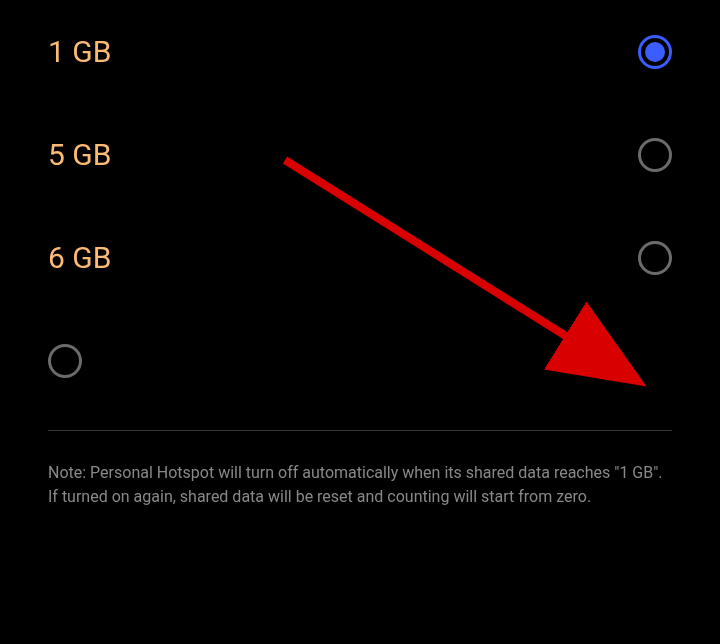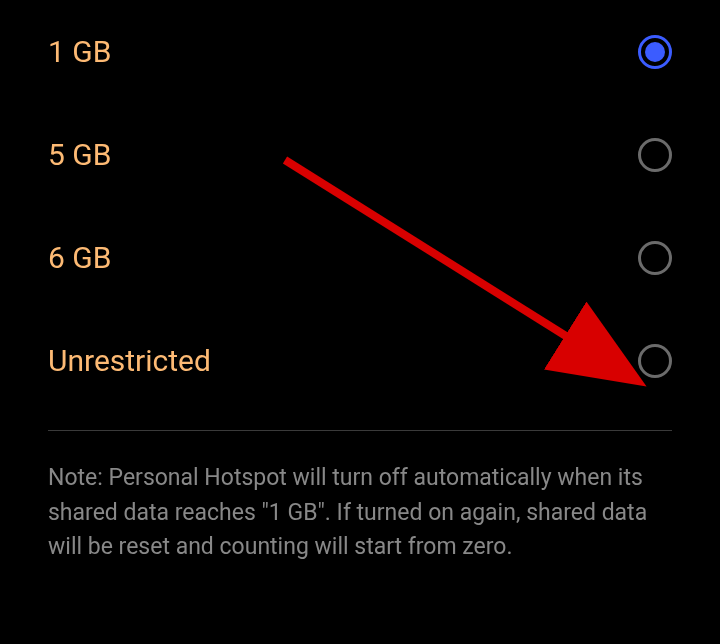--- a/index.html
+++ b/index.html
@@ -50,21 +50,21 @@
       background: #3b5cff;
       border-radius: 50%;
     }
     .divider {
       height: 1px;
       background: #3a3a3a;
       margin: 18px 48px 0 48px;
     }
     .note {
       color: #888888;
-      font-size: 23px;
+      font-size: 16px;
       line-height: 1.5;
       padding: 30px 48px 0 48px;
     }
     .arrow-overlay {
       position: absolute;
       top: 150px;
       left: 275px;
       pointer-events: none;
     }
   </style>
@@ -80,21 +80,20 @@
   <span class="option-label">5 GB</span>
   <span class="radio radio-unselected"></span>
 </div>
 
 <div class="option-row">
   <span class="option-label">6 GB</span>
   <span class="radio radio-unselected"></span>
 </div>
 
 <div class="option-row">
-  <span class="option-label">Unrestricted</span>
   <span class="radio radio-unselected"></span>
 </div>
 
 <div class="divider"></div>
 
 <div class="note">Note: Personal Hotspot will turn off automatically when its shared data reaches "1 GB". If turned on again, shared data will be reset and counting will start from zero.</div>
 
 <svg class="arrow-overlay" width="400" height="280" viewBox="0 0 400 280">
   <defs>
     <marker id="arrowhead" markerWidth="12" markerHeight="10" refX="10" refY="5" orient="auto">

